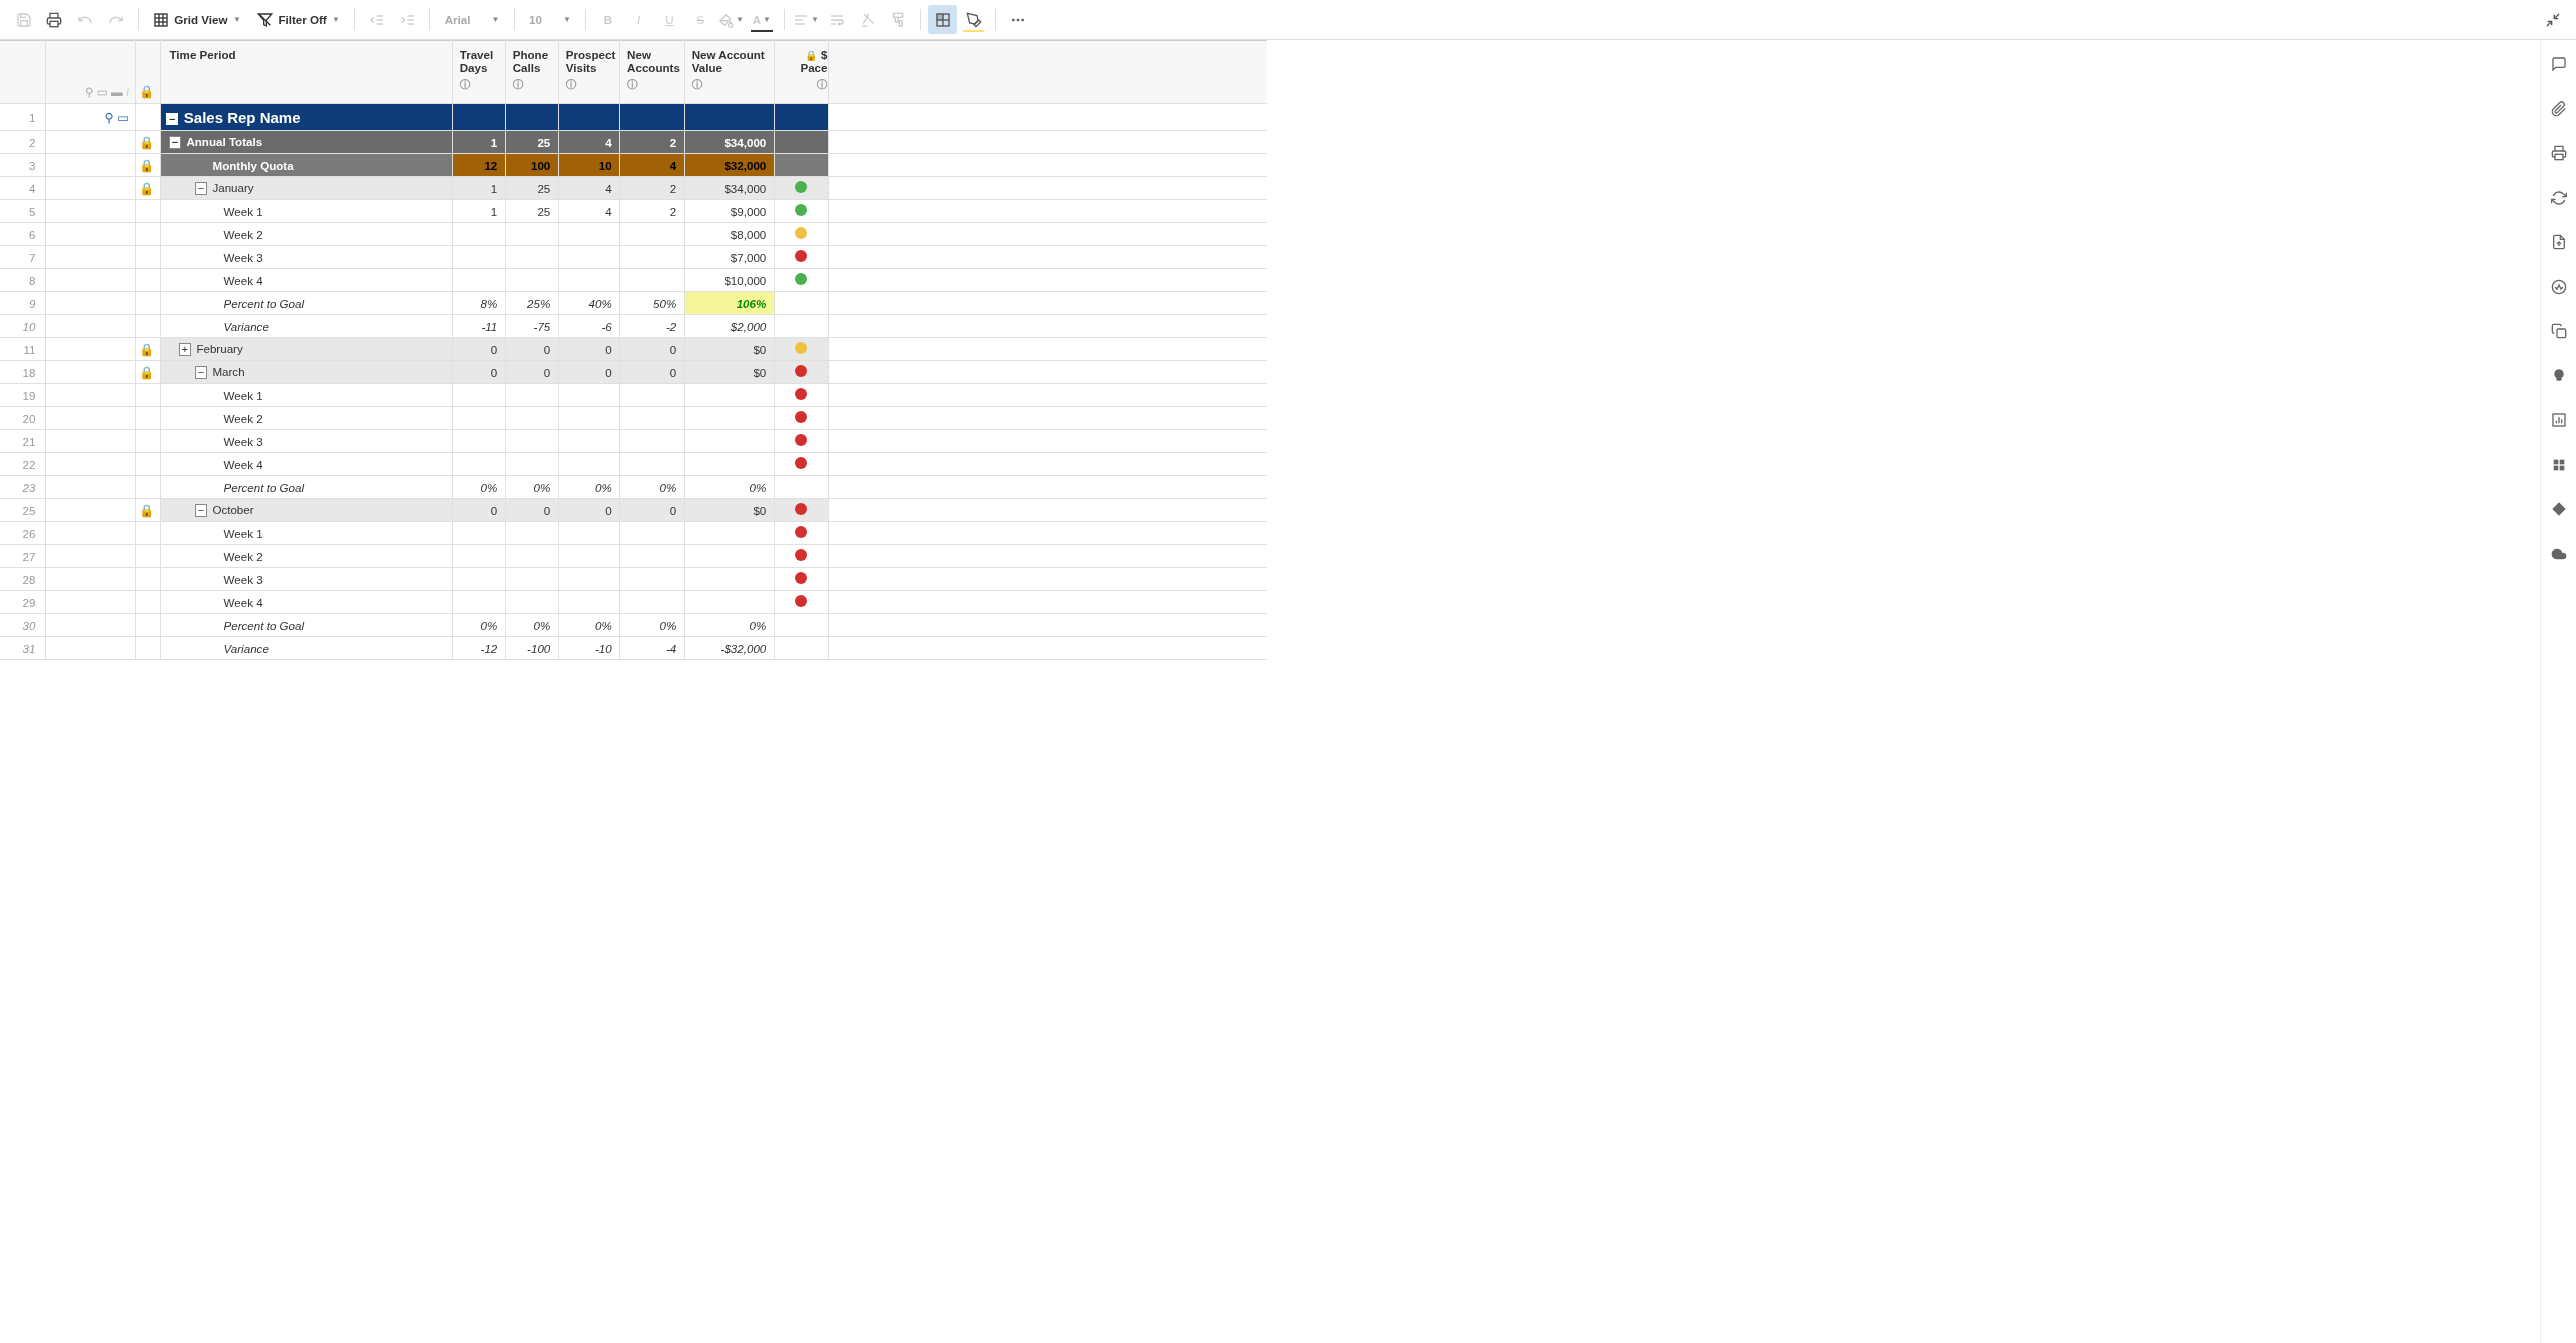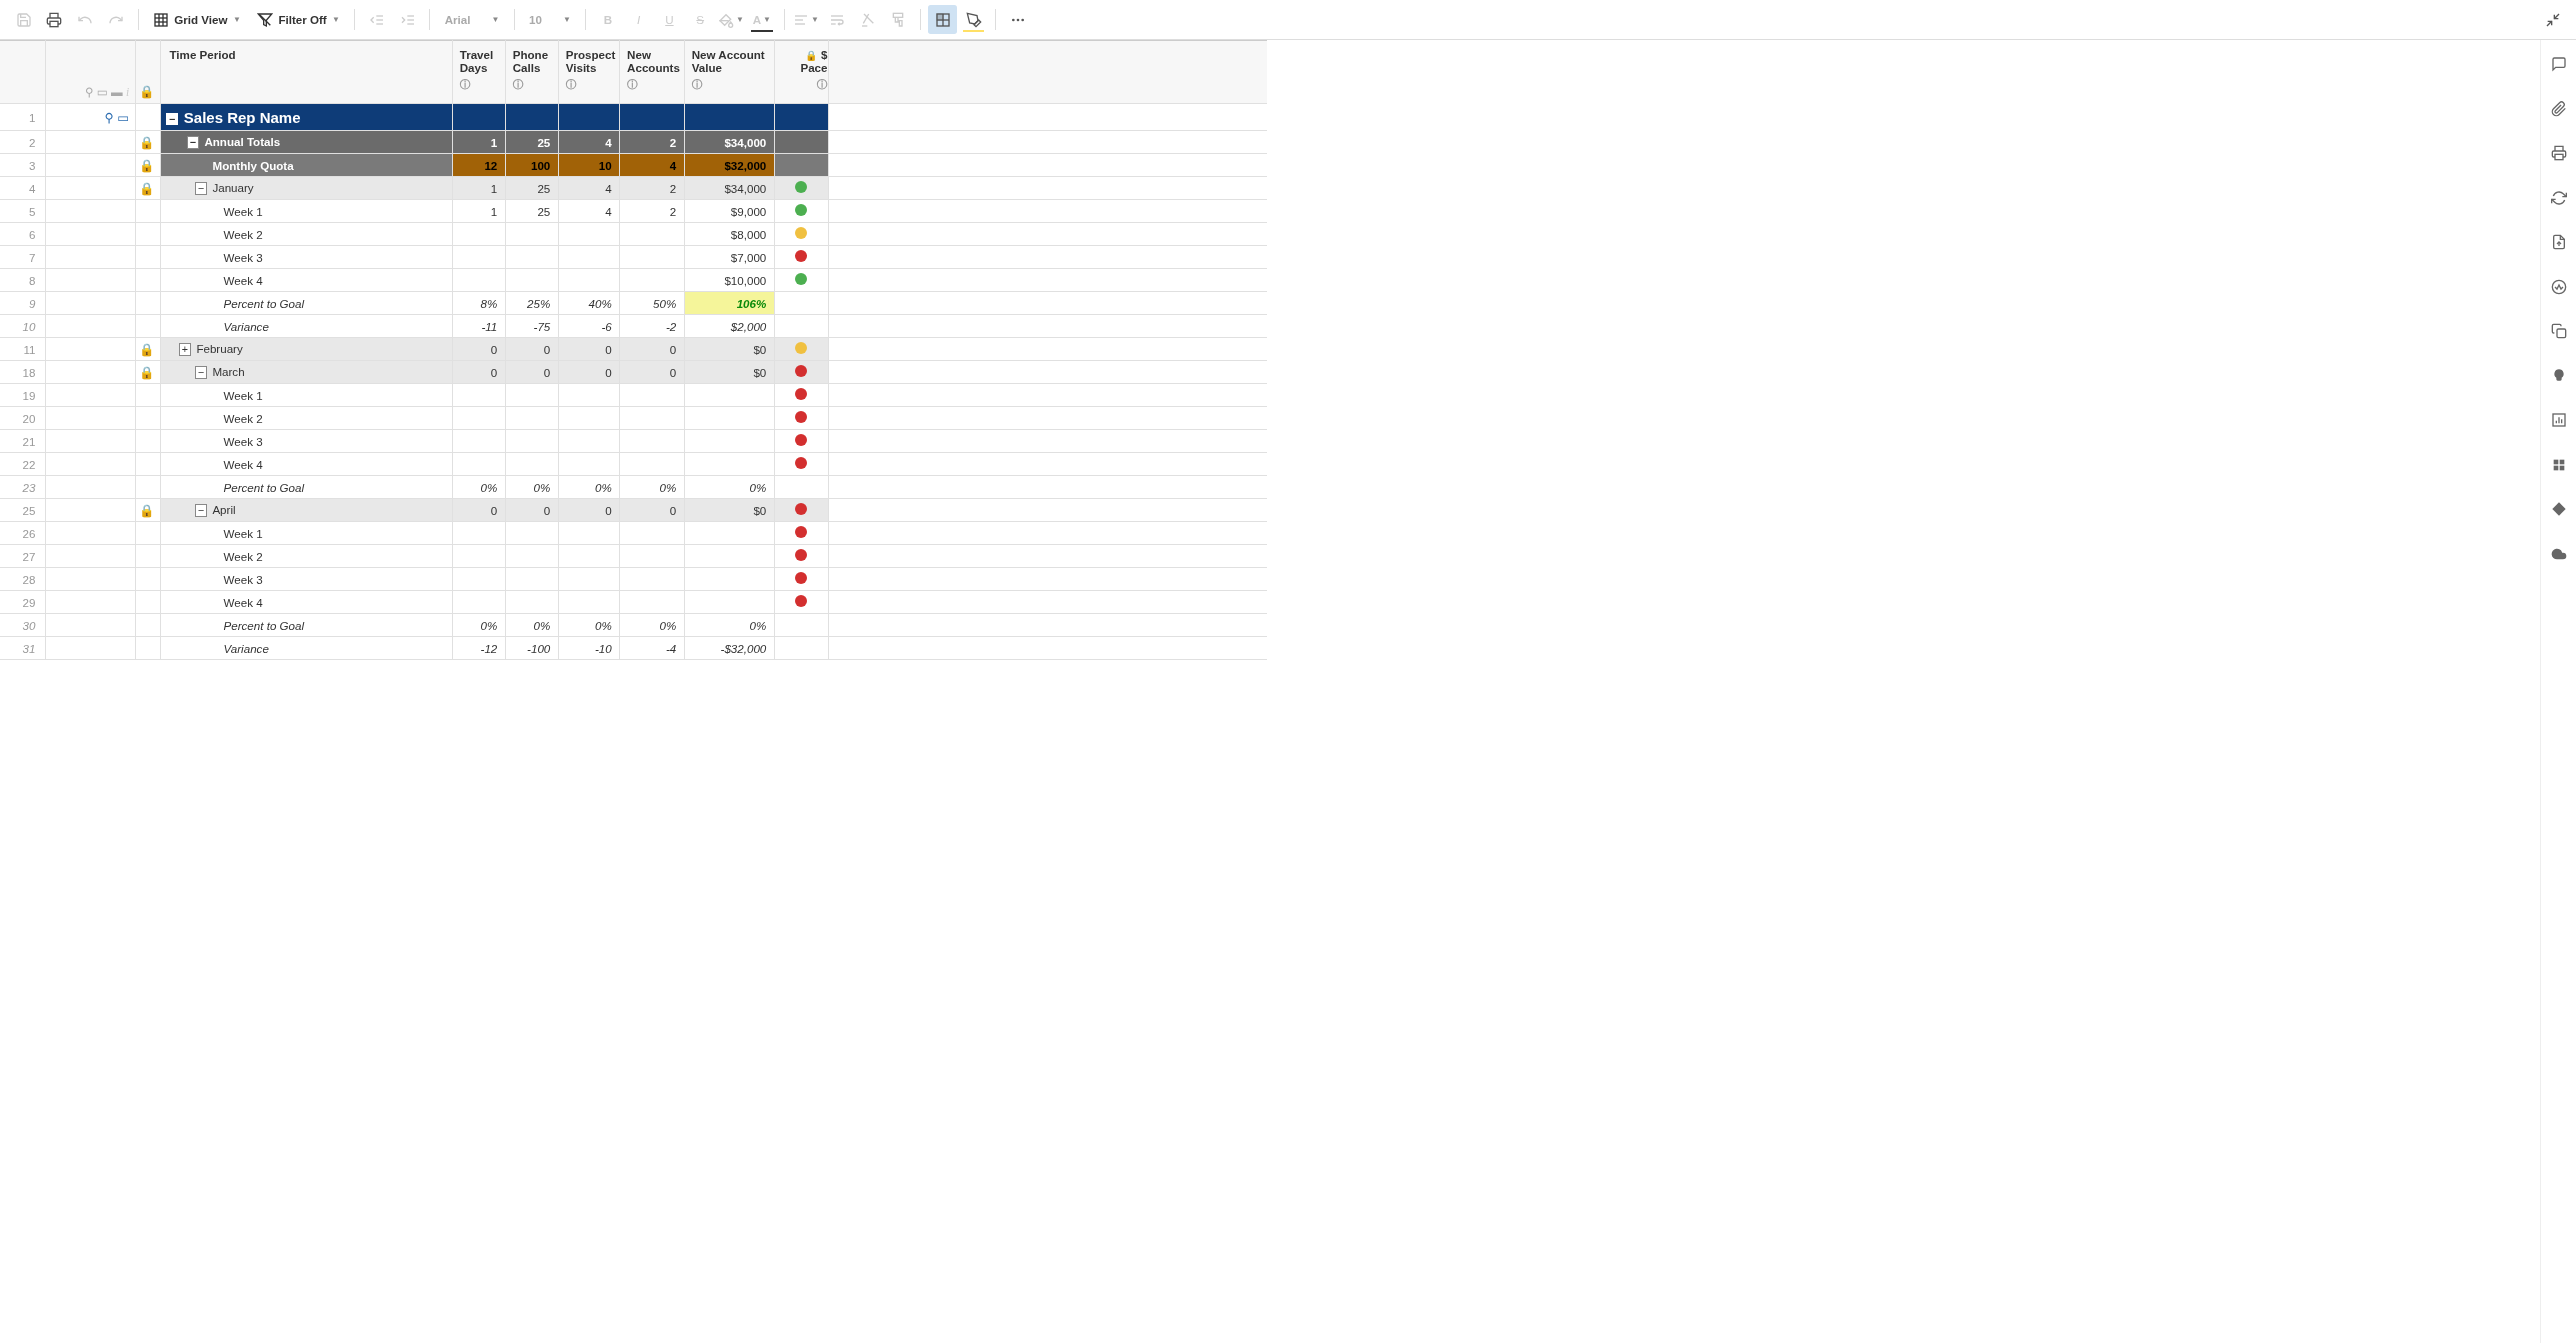--- a/index.html
+++ b/index.html
@@ -379,21 +379,21 @@
         <div class="cell col-data w3"></div>
         <div class="cell col-data w4"></div>
         <div class="cell col-data w5"></div>
     <div class="cell col-pace"></div>
     <div class="cell col-rest"></div>
   </div>
       <div class="row row-annual">
     <div class="cell col-num">2</div>
     <div class="cell col-icons"></div>
     <div class="cell col-lock"><span class="lock-icon">🔒</span></div>
-    <div class="cell col-primary" style="padding-left:26px"><span class="toggle">−</span><span>Annual Totals</span></div>
+    <div class="cell col-primary" style="padding-left:8px"><span class="toggle">−</span><span>Annual Totals</span></div>
     <div class="cell col-data ">1</div>
         <div class="cell col-data w2">25</div>
         <div class="cell col-data w3">4</div>
         <div class="cell col-data w4">2</div>
         <div class="cell col-data w5">$34,000</div>
     <div class="cell col-pace"></div>
     <div class="cell col-rest"></div>
   </div>
       <div class="row row-quota">
     <div class="cell col-num">3</div>
@@ -587,21 +587,21 @@
         <div class="cell col-data w3">0%</div>
         <div class="cell col-data w4">0%</div>
         <div class="cell col-data w5">0%</div>
     <div class="cell col-pace"></div>
     <div class="cell col-rest"></div>
   </div>
       <div class="row row-month">
     <div class="cell col-num">25</div>
     <div class="cell col-icons"></div>
     <div class="cell col-lock"><span class="lock-icon">🔒</span></div>
-    <div class="cell col-primary" style="padding-left:34px"><span class="toggle">−</span><span>April</span></div>
+    <div class="cell col-primary" style="padding-left:34px"><span class="toggle">−</span><span>October</span></div>
     <div class="cell col-data ">0</div>
         <div class="cell col-data w2">0</div>
         <div class="cell col-data w3">0</div>
         <div class="cell col-data w4">0</div>
         <div class="cell col-data w5">$0</div>
     <div class="cell col-pace"><span class="dot dot-red"></span></div>
     <div class="cell col-rest"></div>
   </div>
       <div class="row row-week">
     <div class="cell col-num">26</div>

